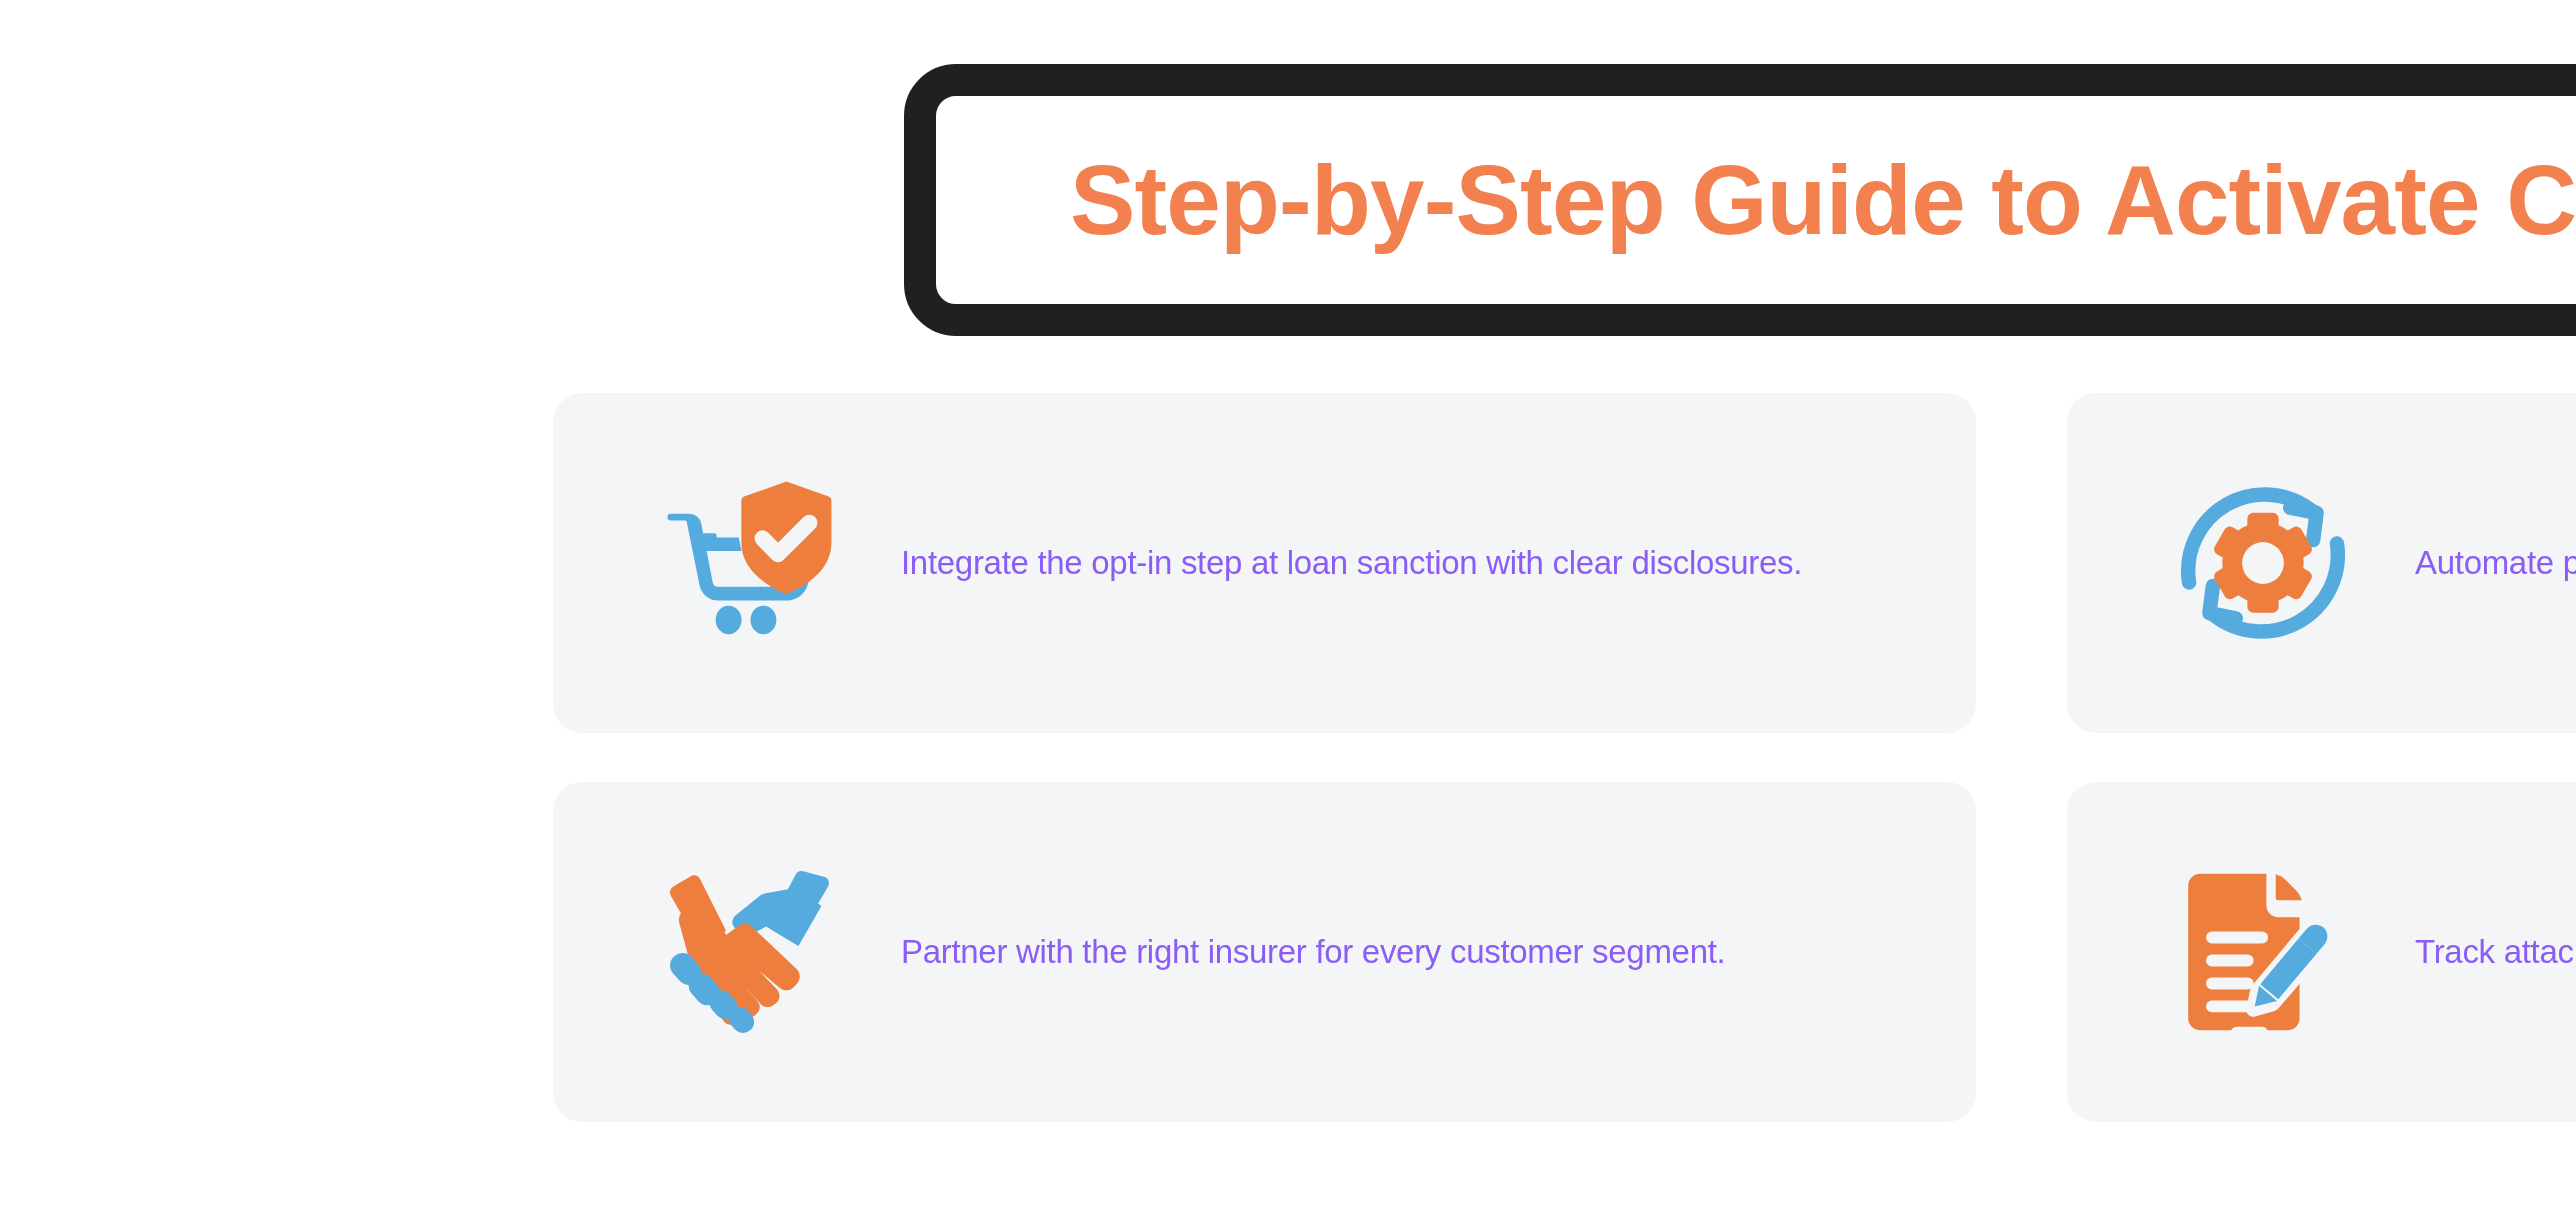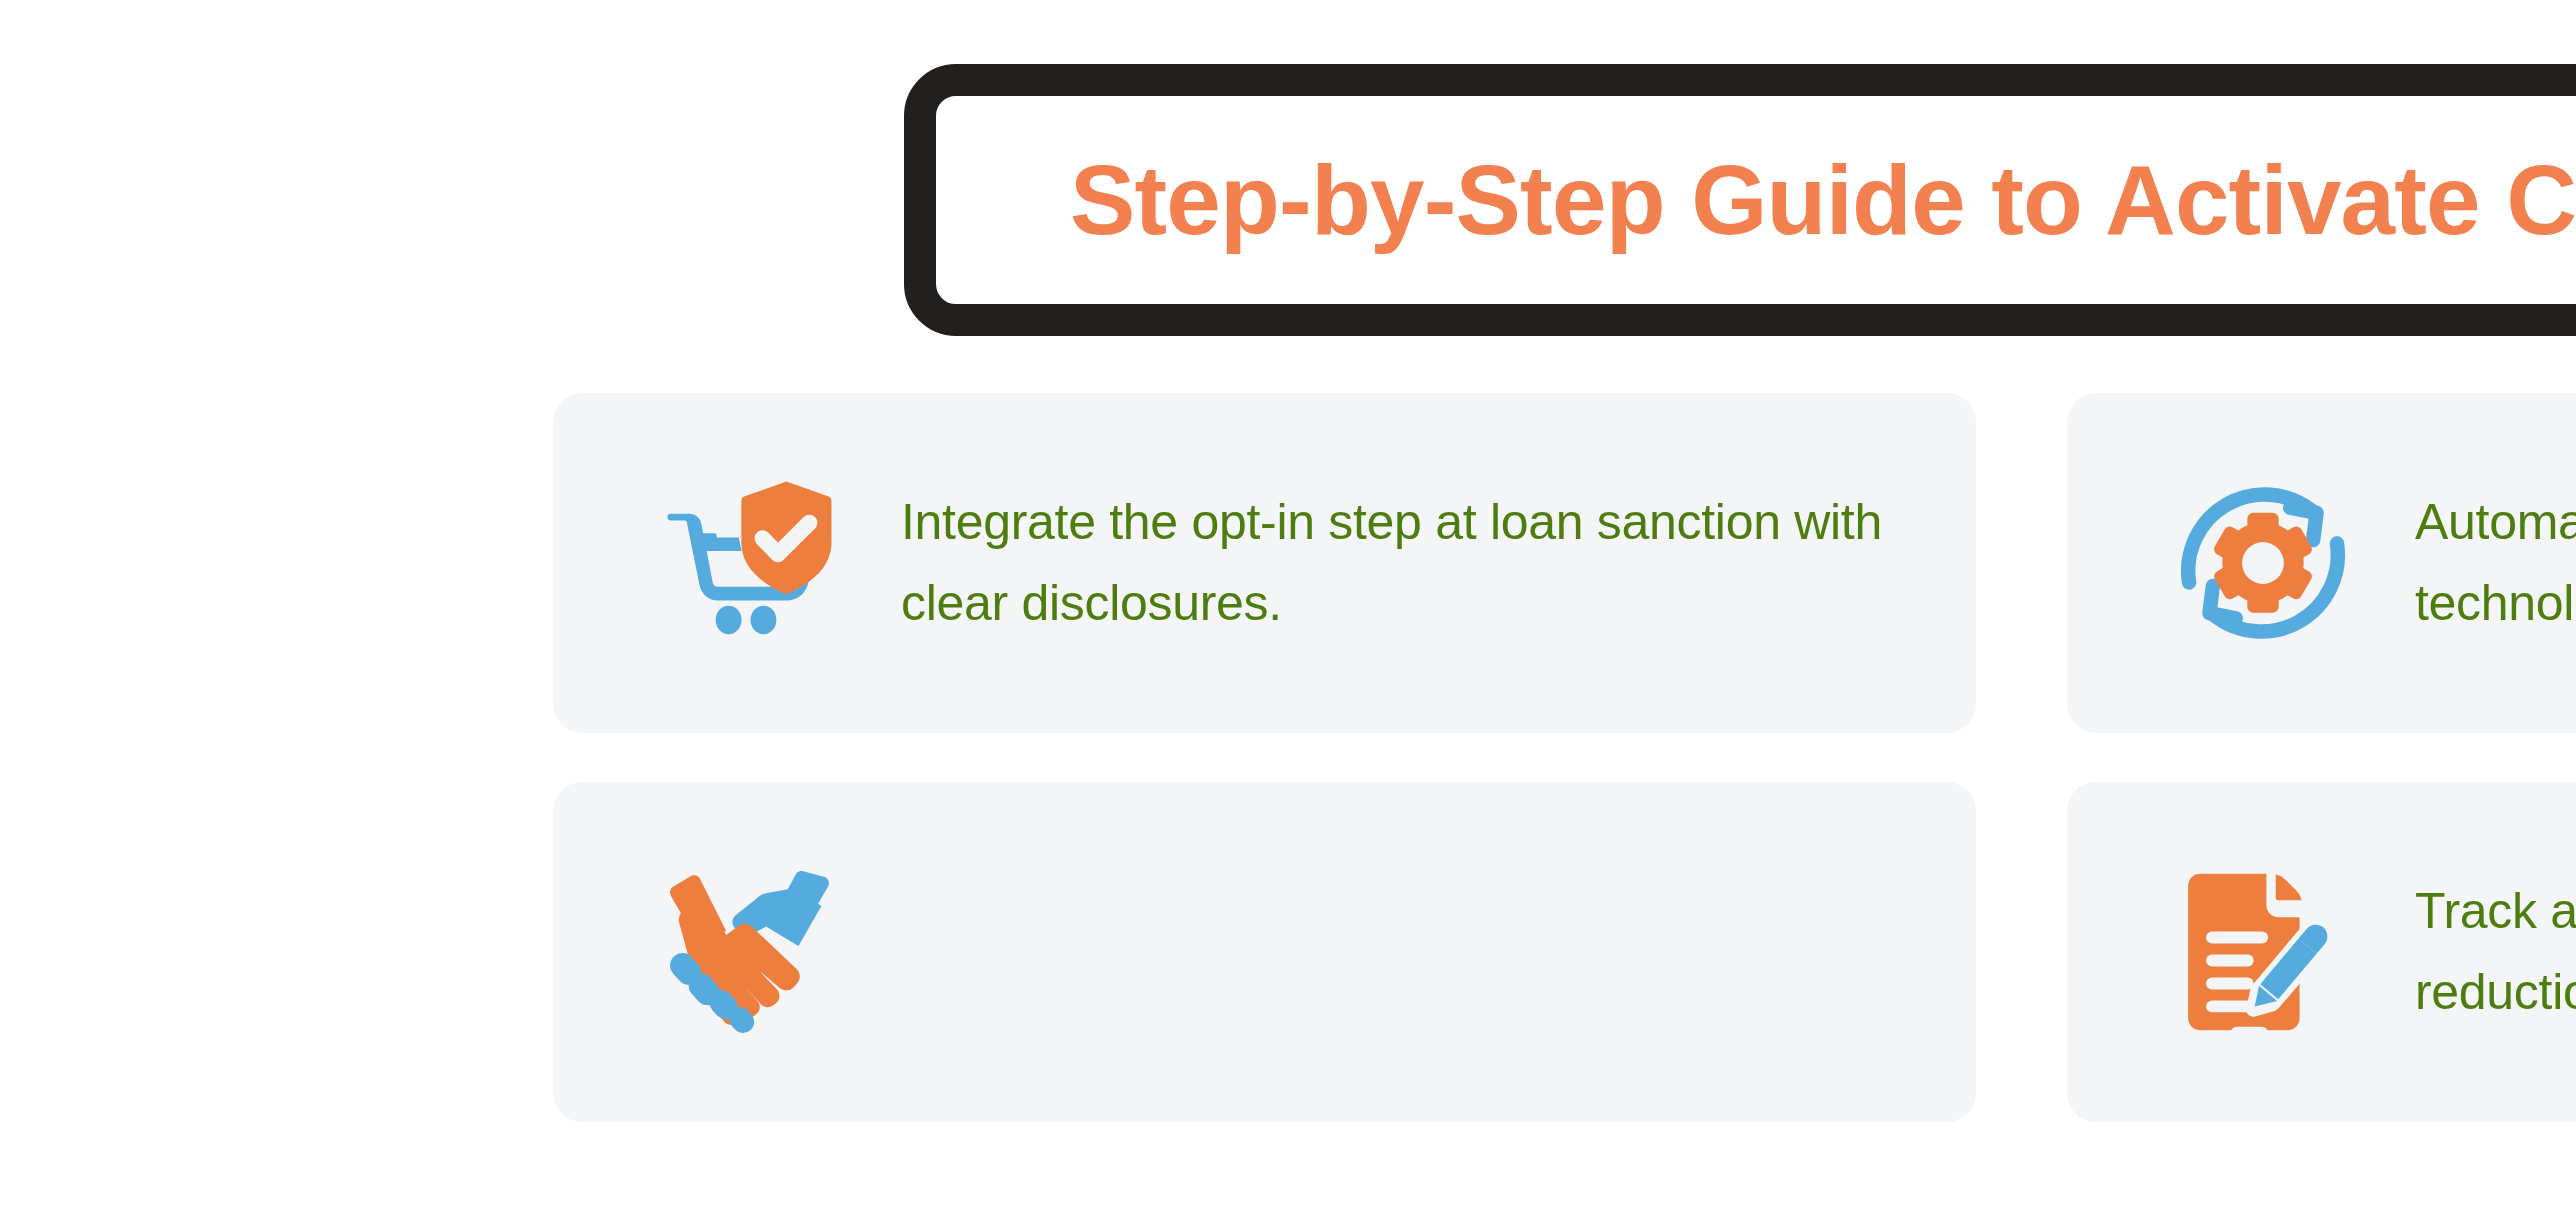--- a/index.html
+++ b/index.html
@@ -70,22 +70,22 @@
     display: flex;
     align-items: center;
     justify-content: center;
   }
   .card-icon svg {
     width: 100%;
     height: 100%;
     display: block;
   }
   .card-text {
-    color: #4d7c0f;
-    font-size: 50px;
+    color: #8b5cf6;
+    font-size: 33px;
     line-height: 1.62;
     font-weight: normal;
     letter-spacing: -0.3px;
   }
 </style>
 </head>
 <body>
 
 <div id="title-banner">
   <div id="title-text">Step-by-Step Guide to Activate Credit Life</div>
@@ -140,20 +140,21 @@
         <path d="M16.5 5 L5.5 11.5 a4 4 0 0 0 -1.5 5.4 L21 46.5 l15.5 -9 L21.2 7.1 a4 4 0 0 0 -4.7 -2.1 Z" fill="#EE7E3E"></path>
 
         <path d="M22 11 l14.5 29 l7.5 -5.5 a6 6 0 0 1 7.5 0.5 L78 60 a6 6 0 0 1 0.3 8.5 l-2 2.2 a6 6 0 0 1 -8.2 0.5 L56 61 l10.5 11 a5.5 5.5 0 0 1 -0.3 7.8 l-1.5 1.3 a5.5 5.5 0 0 1 -7.7 -0.4 L46.5 69.5 l8.5 9.5 a5 5 0 0 1 -0.3 7.1 l-1.3 1.2 a5 5 0 0 1 -7 -0.4 l-8.6 -9.5 l5.7 7 a4.5 4.5 0 0 1 -0.5 6.3 l-1.2 1 a4.5 4.5 0 0 1 -6.3 -0.5 L21 72 a12 12 0 0 1 -2.6 -4.5 L9 33 a7 7 0 0 1 0.6 -5.2 Z" fill="#EE7E3E"></path>
 
         <rect x="5.5" y="50" width="14.5" height="20" rx="7" transform="rotate(-42 12.7 60)" fill="#55ABDE"></rect>
         <rect x="16.5" y="62" width="14.5" height="20" rx="7" transform="rotate(-42 23.7 72)" fill="#55ABDE"></rect>
         <rect x="28" y="72" width="14" height="18" rx="7" transform="rotate(-42 35 81)" fill="#55ABDE"></rect>
         <rect x="39" y="82" width="13" height="16" rx="6.5" transform="rotate(-42 45.5 90)" fill="#55ABDE"></rect>
       </svg>
     </div>
+    <div class="card-text">Partner with the right insurer for every customer segment.</div>
   </div>
 
   <div class="card">
     <div class="card-icon">
       <svg viewBox="0 0 100 100" xmlns="http://www.w3.org/2000/svg">
 
         <path d="M6 11 a7 7 0 0 1 7 -7 H52 v18.5 a7 7 0 0 0 7 7 h12.5 V89 a7 7 0 0 1 -7 7 H13 a7 7 0 0 1 -7 -7 Z" fill="#EE7E3E"></path>
         <path d="M57.5 4.2 a12 12 0 0 1 5.6 3.1 l6.6 6.6 a12 12 0 0 1 3.1 5.6 H59 a1.5 1.5 0 0 1 -1.5 -1.5 Z" fill="#EE7E3E"></path>
 
         <rect x="16.5" y="38" width="36.5" height="7" rx="3.5" fill="#F3F5F7"></rect>

